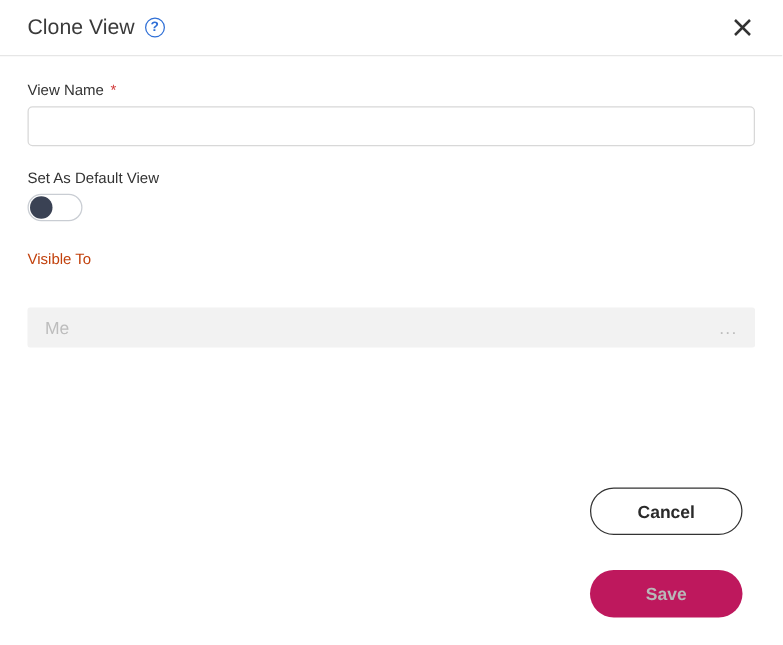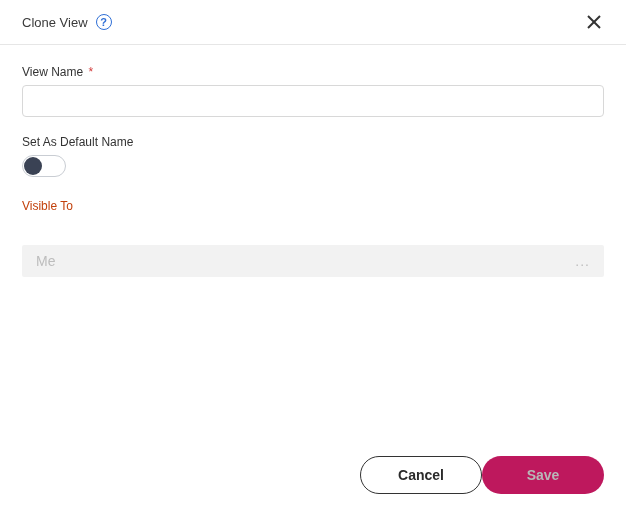--- a/index.html
+++ b/index.html
@@ -4,21 +4,21 @@
 <style>
   * { box-sizing: border-box; margin: 0; padding: 0; }
   html, body { width: 626px; height: 516px; font-family: -apple-system, BlinkMacSystemFont, "Segoe UI", Arial, sans-serif; background: #fff; color: #333; }
   .dialog { width: 626px; height: 516px; position: relative; }
   .header {
     display: flex; align-items: center; justify-content: space-between;
     padding: 12px 22px 12px 22px;
     border-bottom: 1px solid #e6e6e6;
   }
   .header-left { display: flex; align-items: center; gap: 8px; }
-  .title { font-size: 13px; color: #3a3a3a; font-weight: 400; }
+  .title { font-size: 17px; color: #3a3a3a; font-weight: 400; }
   .help-icon {
     width: 16px; height: 16px; border: 1.6px solid #2f6fd6; border-radius: 50%;
     display: inline-flex; align-items: center; justify-content: center;
     color: #2f6fd6; font-size: 11px; font-weight: 700; line-height: 1;
     cursor: pointer;
   }
   .close-icon {
     cursor: pointer; width: 20px; height: 20px; display: inline-flex;
     align-items: center; justify-content: center;
   }
@@ -48,22 +48,22 @@
   .select-disabled {
     width: 100%; height: 32px; background: #f2f2f2; border-radius: 2px;
     display: flex; align-items: center; justify-content: space-between;
     padding: 0 14px; color: #bdbdbd; font-size: 14px; margin-top: 32px;
   }
   .ellipsis {
     letter-spacing: 1px; color: #bdbdbd; font-size: 14px;
   }
 
   .footer {
-    position: absolute; bottom: 22px; right: 22px;
-    display: flex; gap: 0;
+    position: absolute; bottom: 22px; right: 32px;
+    display: flex; gap: 28px; flex-direction: column;
   }
   .btn {
     min-width: 122px; height: 38px; border-radius: 38px; font-size: 14px;
     display: inline-flex; align-items: center; justify-content: center;
     cursor: pointer; font-weight: 600;
   }
   .btn-secondary {
     border: 1px solid #333; background: #fff; color: #2a2a2a;
   }
   .btn-primary-disabled {
@@ -92,21 +92,21 @@
 
     <div class="field">
       <label class="label">
         <span>View Name</span>
         <span class="required-star">*</span>
       </label>
       <input type="text" class="text-input" value="" style="">
     </div>
 
     <div class="field">
-      <label class="label">Set As Default Name</label>
+      <label class="label">Set As Default View</label>
       <div class="toggle">
         <div class="toggle-knob"></div>
       </div>
     </div>
 
     <div class="field">
       <label class="label label-disabled">Visible To</label>
       <div class="select-disabled">
         <span>Me</span>
         <span class="ellipsis">...</span>

